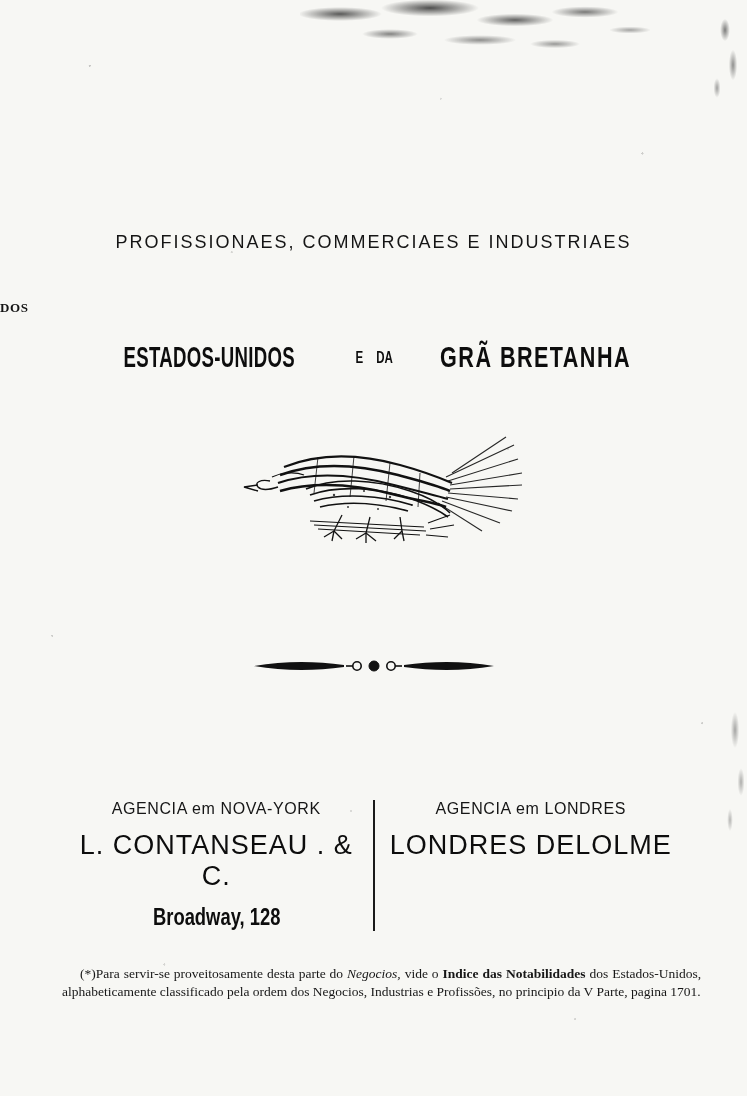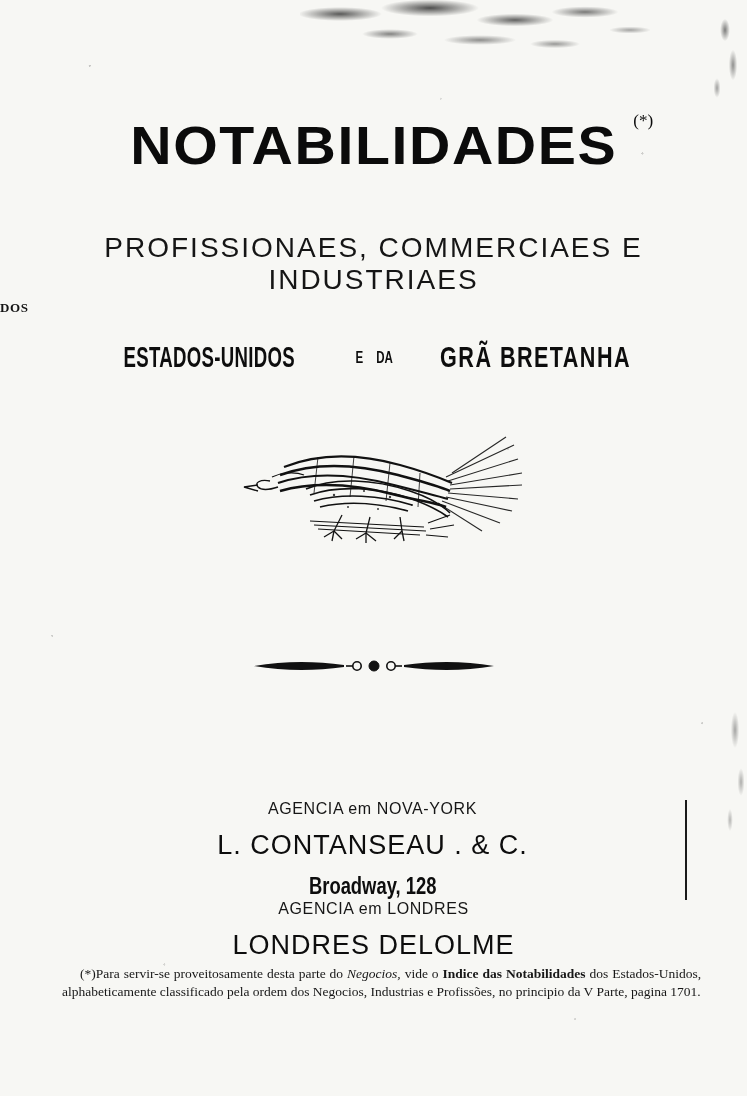--- a/index.html
+++ b/index.html
@@ -100,21 +100,21 @@
     font-weight: 400;
     letter-spacing: 0;
     transform: scaleX(.95);
   }
 
   .subtitle {
     position: absolute;
     top: 232px; left: 0; right: 0;
     text-align: center;
     font-family: "Liberation Sans", sans-serif;
-    font-size: 28px;
+    font-size: 18px;
     letter-spacing: 2.0px;
     color: #151515;
   }
 
   .dos {
     position: absolute;
     top: 300px; left: 0; right: 0;
     text-align: left;
     font-family: "Liberation Serif", serif;
     font-weight: 700;
@@ -171,21 +171,20 @@
     height: 22px;
   }
 
   
   .agencies {
     position: absolute;
     top: 800px;
     left: 60px;
     right: 60px;
     display: flex;
-    flex-direction: column;
   }
   .agency {
     flex: 1;
     text-align: center;
     padding: 0 6px;
   }
   .agency.left { border-right: 2px solid #1a1a1a; }
   .agency-label {
     font-family: "Liberation Sans", sans-serif;
     font-size: 16px;
@@ -228,26 +227,20 @@
 </head>
 <body>
 
 <div class="page">
 
   <div class="noise"></div>
   <div class="smudge-top"></div>
   <div class="smudge-right"></div>
   <div class="smudge-right2"></div>
 
-  <div class="title-wrap">
-    <div class="main-title">
-      <span>NOTABILIDADES</span>
-      <span class="title-star">(*)</span>
-    </div>
-  </div>
 
   <div class="subtitle">PROFISSIONAES, COMMERCIAES E INDUSTRIAES</div>
 
   <div class="dos">DOS</div>
 
   <div class="countries">
     <span class="big">ESTADOS-UNIDOS</span>
     <span class="sml">E</span>
     <span class="sml">DA</span>
     <span class="big2">GRÃ  BRETANHA</span>

